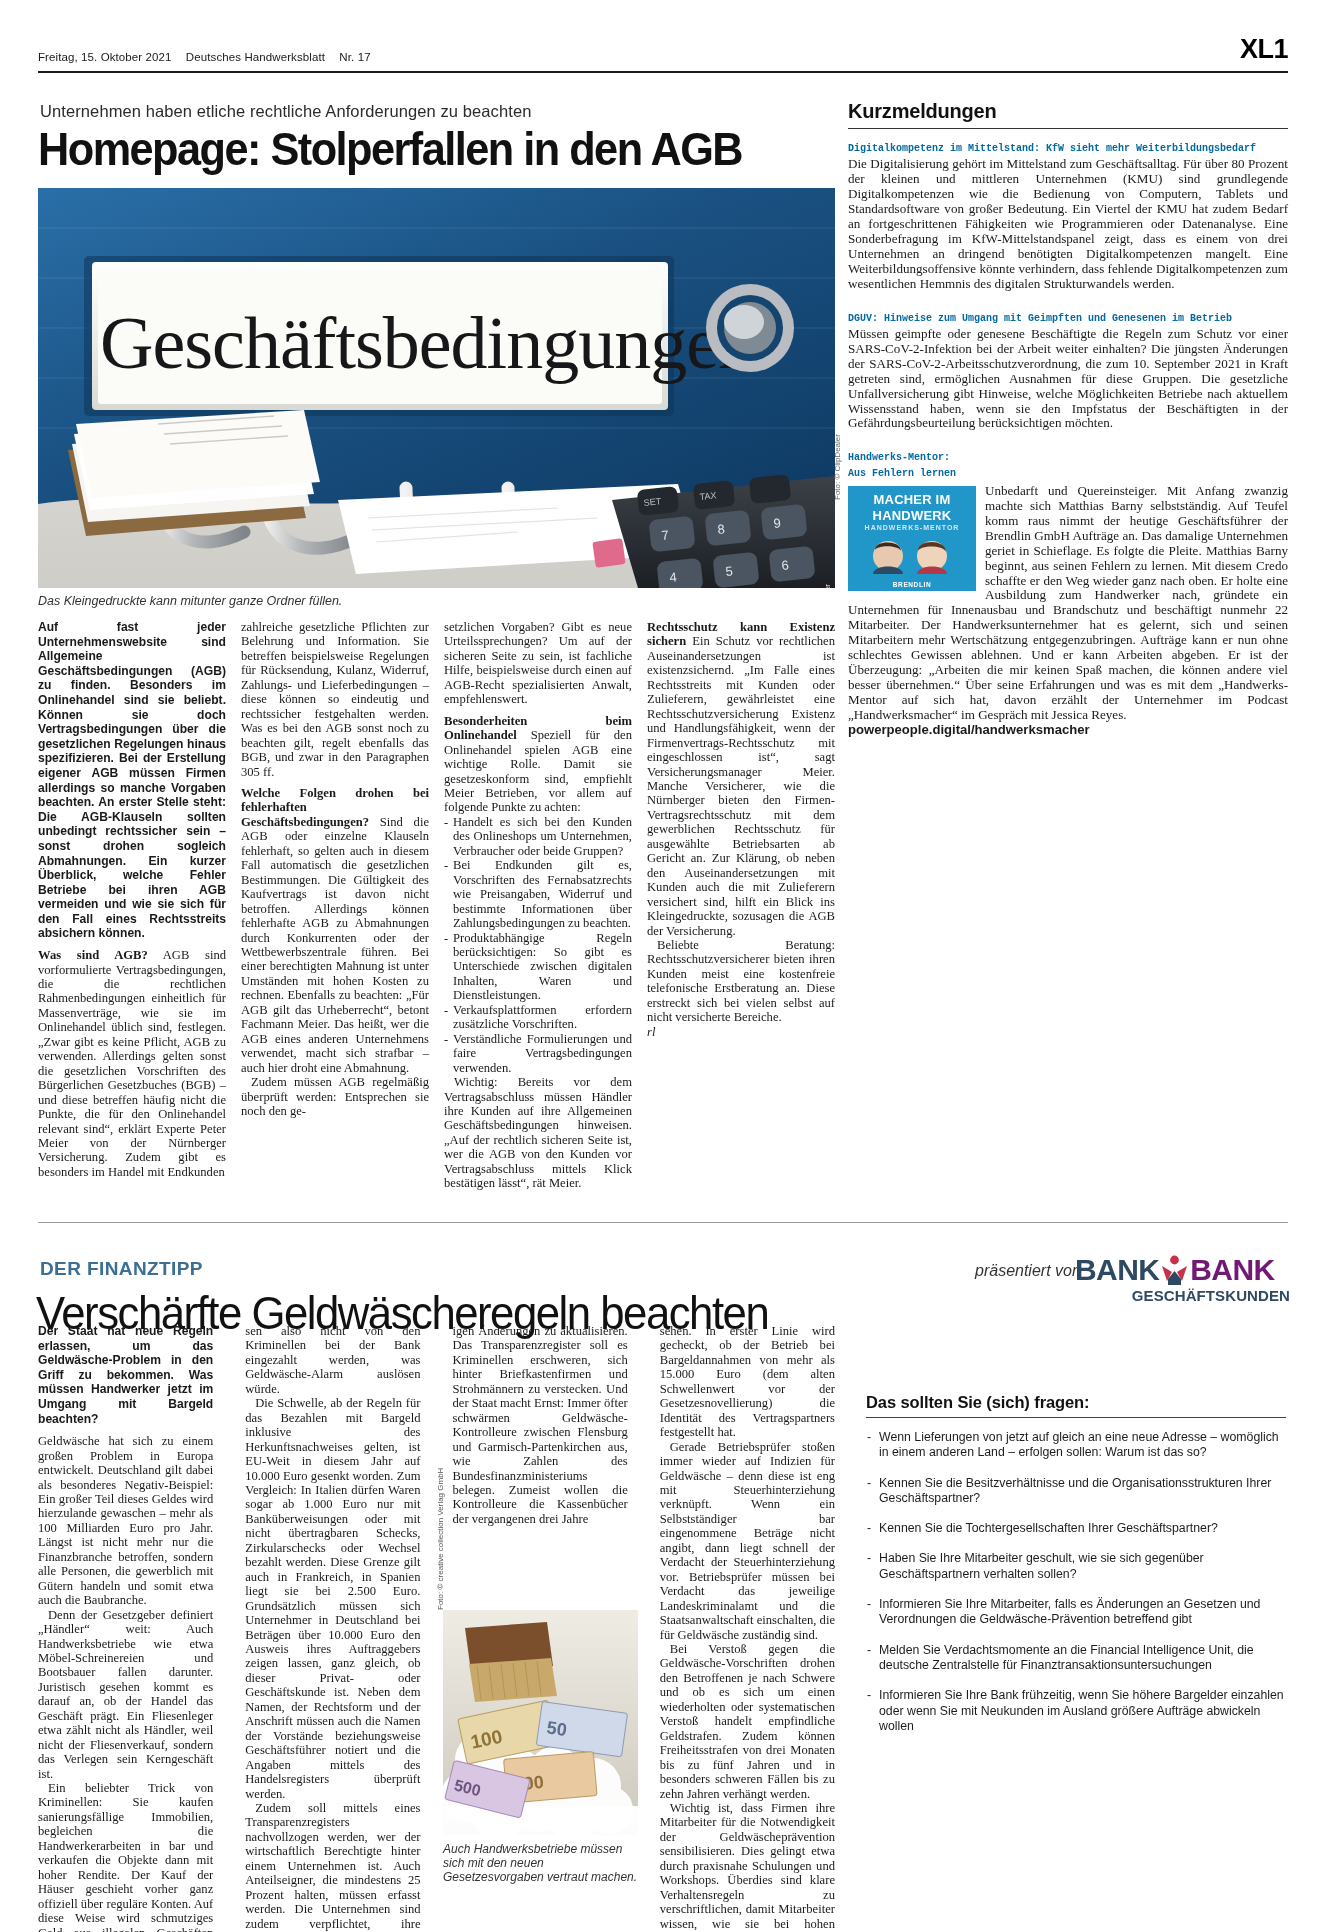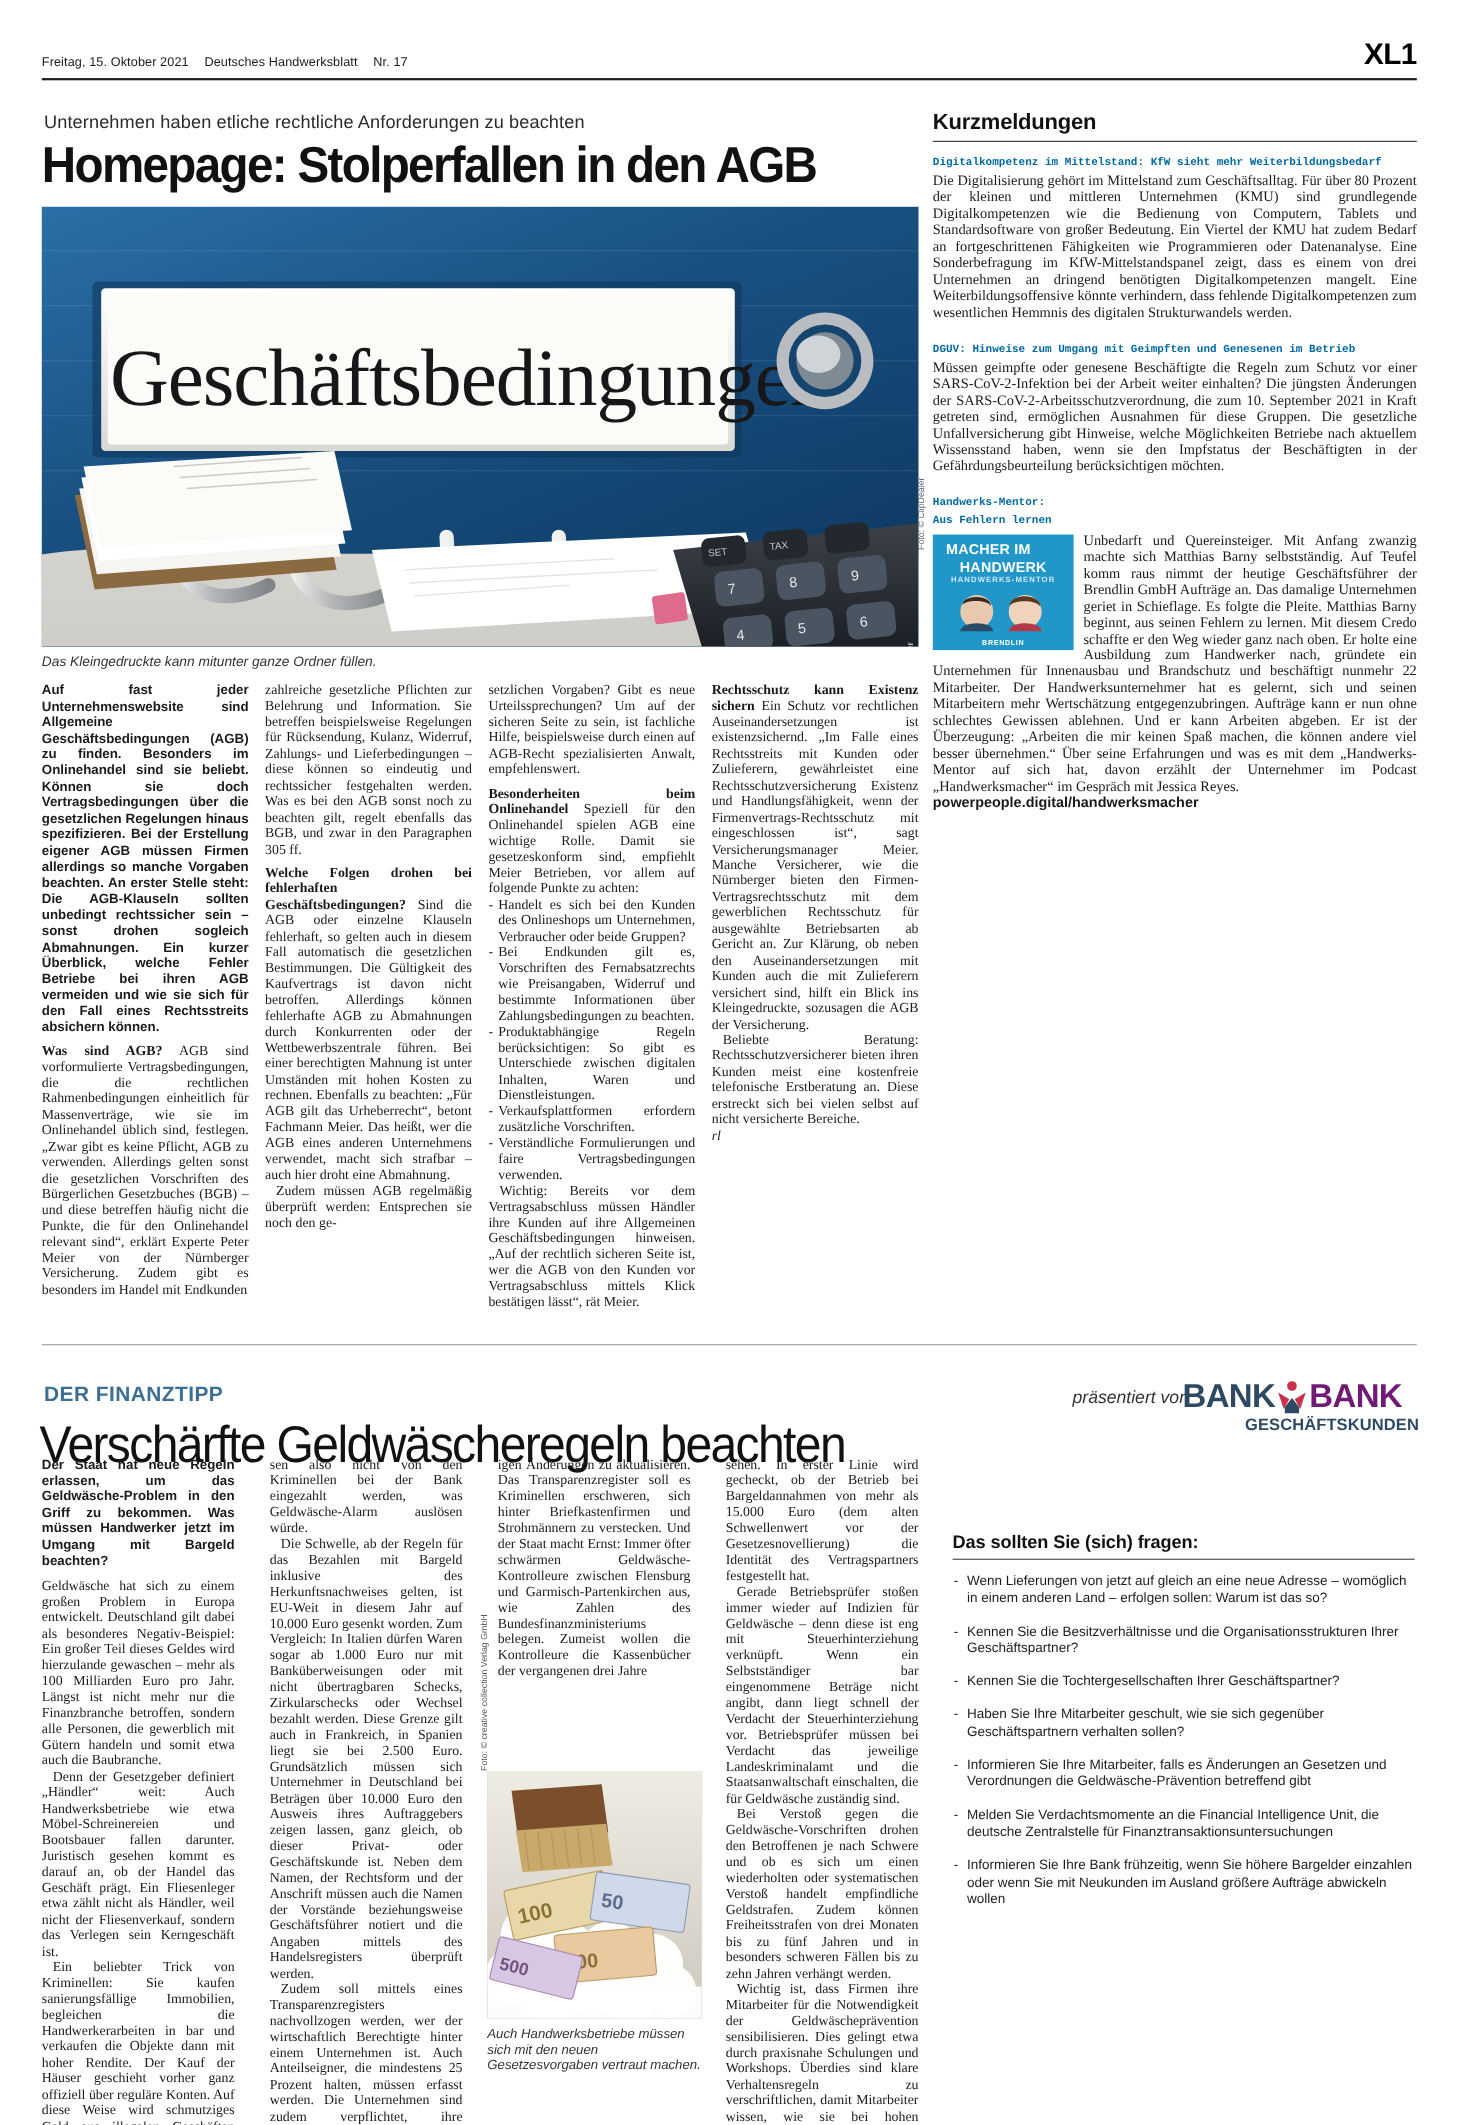--- a/index.html
+++ b/index.html
@@ -38,21 +38,21 @@
   
   .side{position:absolute;left:848px;top:100px;width:440px;}
   .side-title{font-family:"Liberation Sans",sans-serif;font-weight:bold;font-size:20px;color:#111;letter-spacing:-.2px;}
   .side-rule{margin-top:5px;border-top:1.3px solid #333;}
   .side-item{margin-top:13px;}
   .side-item h3{margin:0 0 1px 0;font-family:Liberation Mono, monospace;font-size:10px;font-weight:bold;line-height:14.4px;color:#0369a1;}
   .side-item p{margin:0;font-size:13.1px;line-height:14.9px;text-align:justify;hyphens:auto;-webkit-hyphens:auto;}
   .side-credit{position:absolute;font-family:"Liberation Sans",sans-serif;font-size:8px;color:#666;transform:rotate(-90deg);transform-origin:left top;white-space:nowrap;}
   .mentor-wrap{margin-top:3px;}
   .mentor-logo{float:left;width:128px;height:105px;margin:2px 9px 2px 0;position:relative;background:#2196c9;overflow:hidden;}
-  .mentor-logo .ml1{position:absolute;left:12px;right:0;top:6px;font-family:"Liberation Sans",sans-serif;font-size:13px;font-weight:bold;color:#fff;letter-spacing:.2px;}
+  .mentor-logo .ml1{position:absolute;left:0;right:0;top:6px;text-align:center;font-family:"Liberation Sans",sans-serif;font-size:13px;font-weight:bold;color:#fff;letter-spacing:.2px;}
   .mentor-logo .ml2{position:absolute;left:0;right:0;top:22px;text-align:center;font-family:"Liberation Sans",sans-serif;font-size:13px;font-weight:bold;color:#fff;letter-spacing:.2px;}
   .mentor-logo .ml3{position:absolute;left:0;right:0;top:38px;text-align:center;font-family:"Liberation Sans",sans-serif;font-size:7px;font-weight:bold;color:#cfe9f5;letter-spacing:1px;}
   .mentor-logo .faces{position:absolute;left:0;right:0;top:50px;height:38px;}
   .mentor-logo .bren{position:absolute;left:0;right:0;bottom:3px;text-align:center;font-family:"Liberation Sans",sans-serif;font-size:6.5px;font-weight:bold;color:#fff;letter-spacing:.6px;}
   .url-bold{font-family:"Liberation Sans",sans-serif;font-weight:bold;font-size:12.2px;}
 
   
   .rule-mid{position:absolute;left:38px;top:1222px;width:1250px;height:1.4px;background:#9a9a9a;}
 
   

